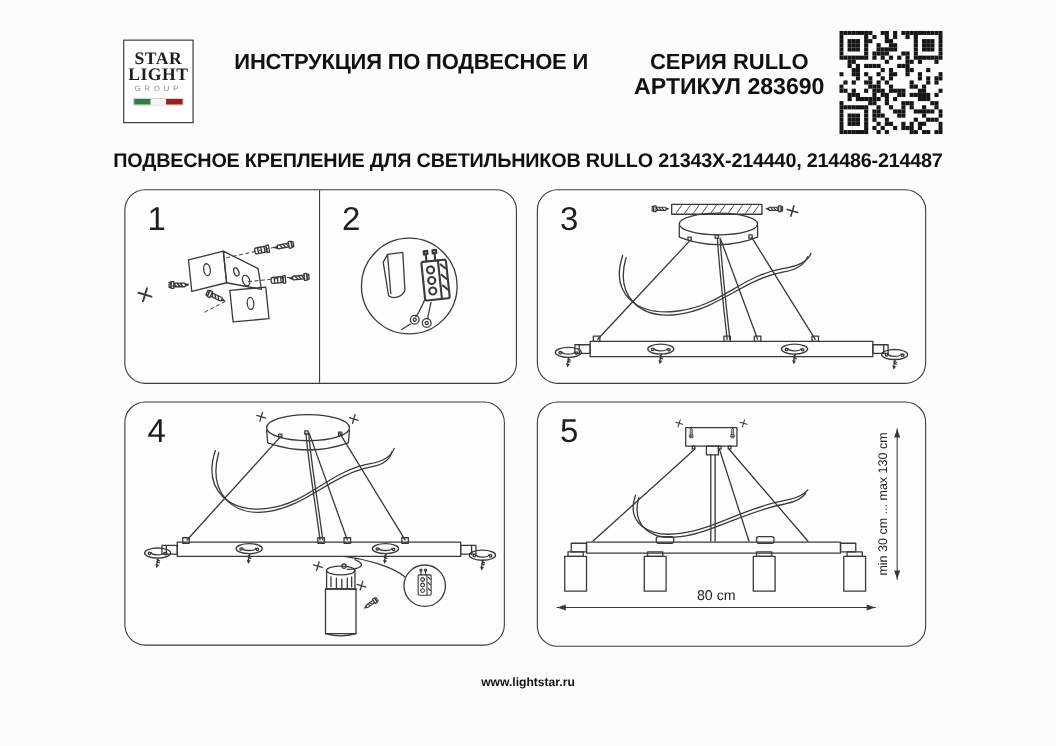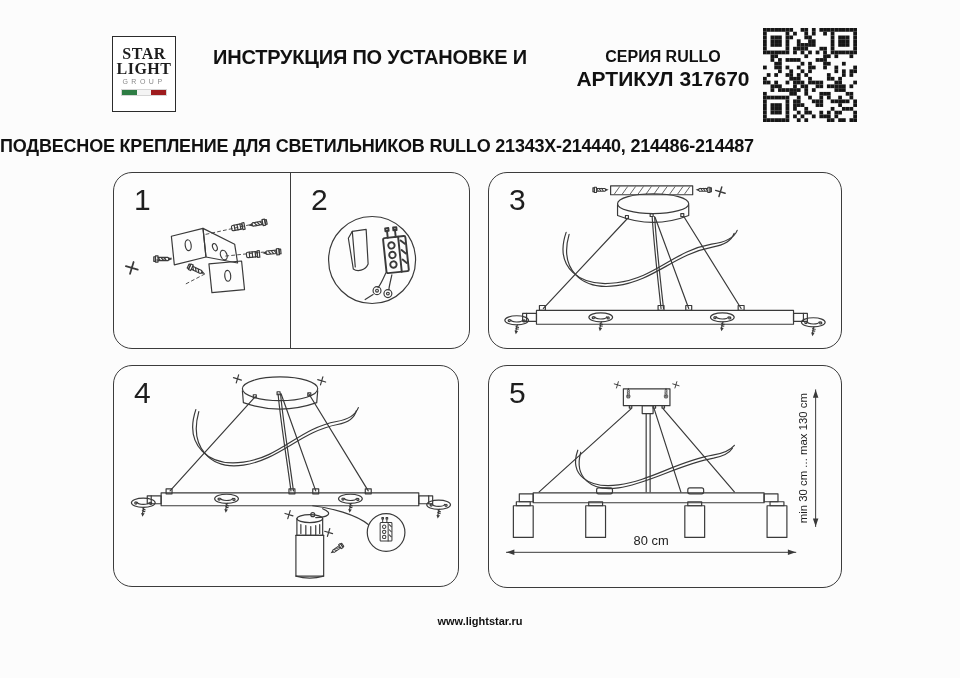--- a/index.html
+++ b/index.html
@@ -6,24 +6,24 @@
   body{width:960px;height:678px;background:#fcfcfc;font-family:"Liberation Sans",sans-serif;color:#151515;position:relative;overflow:hidden;}
   .abs{position:absolute;}
   
   .logo-box{left:112px;top:36px;width:64px;height:76px;border:1.5px solid #2b2b2b;background:#fff;text-align:center;box-sizing:border-box;padding-top:9px;}
   .logo-word{font-family:"Liberation Serif",serif;font-weight:700;font-size:16px;line-height:15px;letter-spacing:.5px;color:#1d1d1d;}
   .logo-group{font-size:7px;letter-spacing:3.5px;color:#8a8a8a;margin-top:2px;}
   .logo-flag{width:44px;height:5px;margin:4px auto 0;display:flex;border:.5px solid #d5d5d5;}
   .logo-flag span{flex:1;height:100%;}
   .title-block{left:213px;top:44px;font-size:20px;font-weight:700;line-height:26px;letter-spacing:-.2px;color:#111;}
   .series-block{left:563px;top:48px;width:200px;text-align:center;font-weight:700;color:#111;}
-  .series-line1{font-size:16px;line-height:18px;}
+  .series-line1{font-size:20px;line-height:18px;}
   .series-line2{font-size:21px;line-height:26px;}
   .qr{left:763px;top:28px;width:94px;height:94px;}
-  .subtitle{left:0;top:136px;width:960px;text-align:left;font-size:18px;font-weight:700;letter-spacing:-.2px;color:#111;}
+  .subtitle{left:0;top:136px;width:960px;text-align:center;font-size:18px;font-weight:700;letter-spacing:-.2px;color:#111;}
   
   .panel{border:1.4px solid #3c3c3c;border-radius:19px;background:#fdfdfd;box-sizing:border-box;}
   .panel-a{left:113px;top:172px;width:357px;height:177px;}
   .panel-b{left:488px;top:172px;width:354px;height:177px;}
   .panel-c{left:113px;top:365px;width:346px;height:222px;}
   .panel-d{left:488px;top:365px;width:354px;height:223px;}
   .divider{left:176px;top:0;width:1.4px;height:100%;background:#3c3c3c;position:absolute;}
   .step-num{position:absolute;font-size:30px;font-weight:400;color:#1e1e1e;line-height:1;}
   .art{position:absolute;left:0;top:0;width:100%;height:100%;stroke:#3a3a3a;fill:none;stroke-width:1.2;stroke-linecap:round;stroke-linejoin:round;}
   .dim-label{font-size:13px;font-weight:400;fill:#222;stroke:none;font-family:"Liberation Sans",sans-serif;}
@@ -76,26 +76,26 @@
   <div class="logo-word">LIGHT</div>
   <div class="logo-group">GROUP</div>
   <div class="logo-flag">
       <span style="background:#2e7d44"></span>
       <span style="background:#f4f4f4"></span>
       <span style="background:#9e1b1e"></span>
     </div>
 </div>
 
 <div class="abs title-block">
-  <div>ИНСТРУКЦИЯ ПО УСТАНОВКЕ И</div>
+  <div>ИНСТРУКЦИЯ ПО ПОДВЕСНОЕ И</div>
 </div>
 
 <div class="abs series-block">
   <div class="series-line1">СЕРИЯ RULLO</div>
-  <div class="series-line2">АРТИКУЛ 317670</div>
+  <div class="series-line2">АРТИКУЛ 283690</div>
 </div>
 
 <svg class="abs qr" viewBox="0 0 100 100" fill="#161616" stroke="none">
     <rect x="0" y="0" width="4" height="4"></rect>
     <rect x="4" y="0" width="4" height="4"></rect>
     <rect x="8" y="0" width="4" height="4"></rect>
     <rect x="12" y="0" width="4" height="4"></rect>
     <rect x="16" y="0" width="4" height="4"></rect>
     <rect x="20" y="0" width="4" height="4"></rect>
     <rect x="24" y="0" width="4" height="4"></rect>

